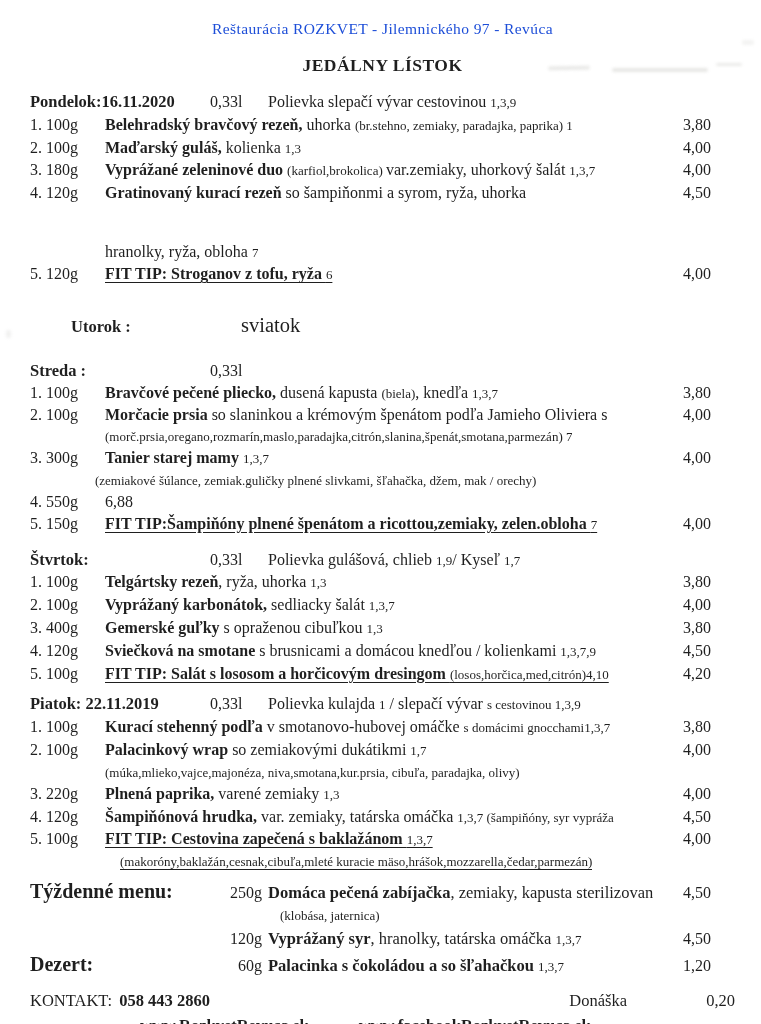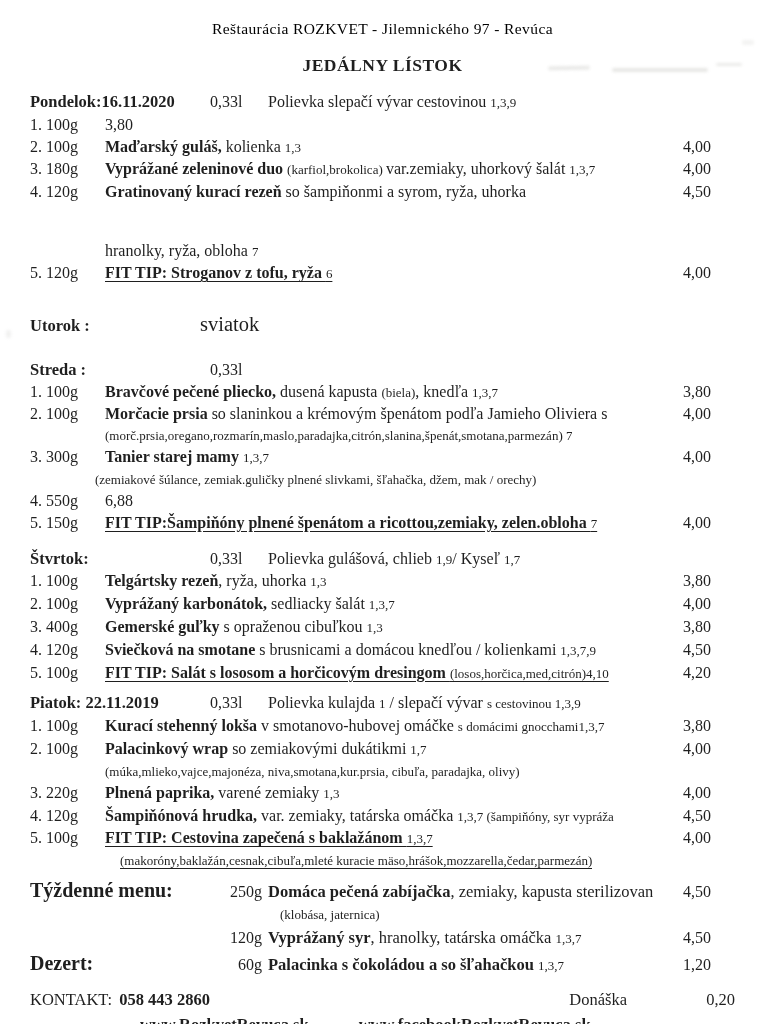--- a/index.html
+++ b/index.html
@@ -5,29 +5,29 @@
   html,body{margin:0;padding:0;}
   body{
     width:761px;height:1024px;
     background:#ffffff;
     font-family:"Liberation Serif","DejaVu Serif",serif;
     color:#1f1f1f;
     position:relative;
     overflow:hidden;
   }
   .page{padding:20px 26px 0 30px;}
-  .doc-header{text-align:center;font-size:15.5px;letter-spacing:.4px;color:#000000;}
+  .doc-header{text-align:center;font-size:15.5px;letter-spacing:.4px;color:#1d4ed8;}
   .doc-title{text-align:center;font-weight:700;font-size:17.5px;letter-spacing:.5px;margin-top:17px;margin-bottom:15px;}
   .row{display:flex;align-items:baseline;line-height:21.8px;}
   .t-r{font-size:16px;}
   .t-b{font-size:16px;font-weight:700;}
   .t-sm{font-size:13px;}
   .lead{flex:none;width:75px;font-size:16px;}
   .day-label{flex:none;width:180px;font-weight:700;font-size:16.5px;}
-  .kind-special .day-label{width:170px;}
+  .kind-special .day-label{width:170px;margin-left:41px;}
   .vol{flex:none;width:58px;font-size:16px;}
   .main{flex:1;min-width:0;white-space:nowrap;overflow:hidden;}
   .main.u{text-decoration:underline;text-underline-offset:3px;}
   .price{flex:none;width:52px;text-align:left;font-size:16px;}
   .kind-cont{line-height:20px;}
   .kind-cont .main{flex:none;}
   .kind-special{line-height:27px;}
   .special-text{font-size:20.5px;}
   .kind-weekly{line-height:25px;}
   .w-label{flex:none;width:182px;font-weight:700;font-size:20px;}
@@ -60,20 +60,21 @@
   <div class="doc-title">JEDÁLNY LÍSTOK</div>
   <div id="menu-sections">
       <div class="section sec-pondelok">
         <div class="row kind-day">
           <span class="day-label">Pondelok:16.11.2020</span>
           <span class="vol">0,33l</span>
           <div class="main"><span class="t-r">Polievka slepačí vývar cestovinou </span><span class="t-sm">1,3,9</span></div>
         </div>
         <div class="row kind-item">
           <span class="lead">1. 100g</span>
+          <div class="main"><span class="t-b">Belehradský bravčový rezeň,</span><span class="t-r"> uhorka </span><span class="t-sm">(br.stehno, zemiaky, paradajka, paprika) 1</span></div>
           <span class="price">3,80</span>
         </div>
         <div class="row kind-item">
           <span class="lead">2. 100g</span>
           <div class="main"><span class="t-b">Maďarský guláš,</span><span class="t-r"> kolienka </span><span class="t-sm">1,3</span></div>
           <span class="price">4,00</span>
         </div>
         <div class="row kind-item">
           <span class="lead">3. 180g</span>
           <div class="main"><span class="t-b">Vyprážané zeleninové duo </span><span class="t-sm">(karfiol,brokolica) </span><span class="t-r">var.zemiaky, uhorkový šalát </span><span class="t-sm">1,3,7</span></div>
@@ -168,21 +169,21 @@
         </div>
       </div>
       <div class="section sec-piatok">
         <div class="row kind-day">
           <span class="day-label">Piatok: 22.11.2019</span>
           <span class="vol">0,33l</span>
           <div class="main"><span class="t-r">Polievka kulajda </span><span class="t-sm">1</span><span class="t-r"> / slepačí vývar </span><span class="t-sm">s cestovinou 1,3,9</span></div>
         </div>
         <div class="row kind-item">
           <span class="lead">1. 100g</span>
-          <div class="main"><span class="t-b">Kurací stehenný lokša </span><span class="t-r">v smotanovo-hubovej omáčke </span><span class="t-sm">s domácimi gnocchami1,3,7</span></div>
+          <div class="main"><span class="t-b">Kurací stehenný podľa </span><span class="t-r">v smotanovo-hubovej omáčke </span><span class="t-sm">s domácimi gnocchami1,3,7</span></div>
           <span class="price">3,80</span>
         </div>
         <div class="row kind-item">
           <span class="lead">2. 100g</span>
           <div class="main"><span class="t-b">Palacinkový wrap </span><span class="t-r">so zemiakovými dukátikmi </span><span class="t-sm">1,7</span></div>
           <span class="price">4,00</span>
         </div>
         <div class="row kind-cont">
           <div class="main" style="margin-left: 75px;"><span class="t-sm">(múka,mlieko,vajce,majonéza, niva,smotana,kur.prsia, cibuľa, paradajka, olivy)</span></div>
         </div>

